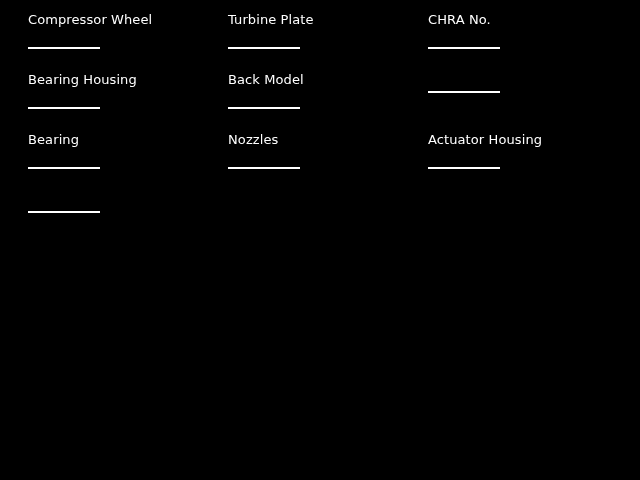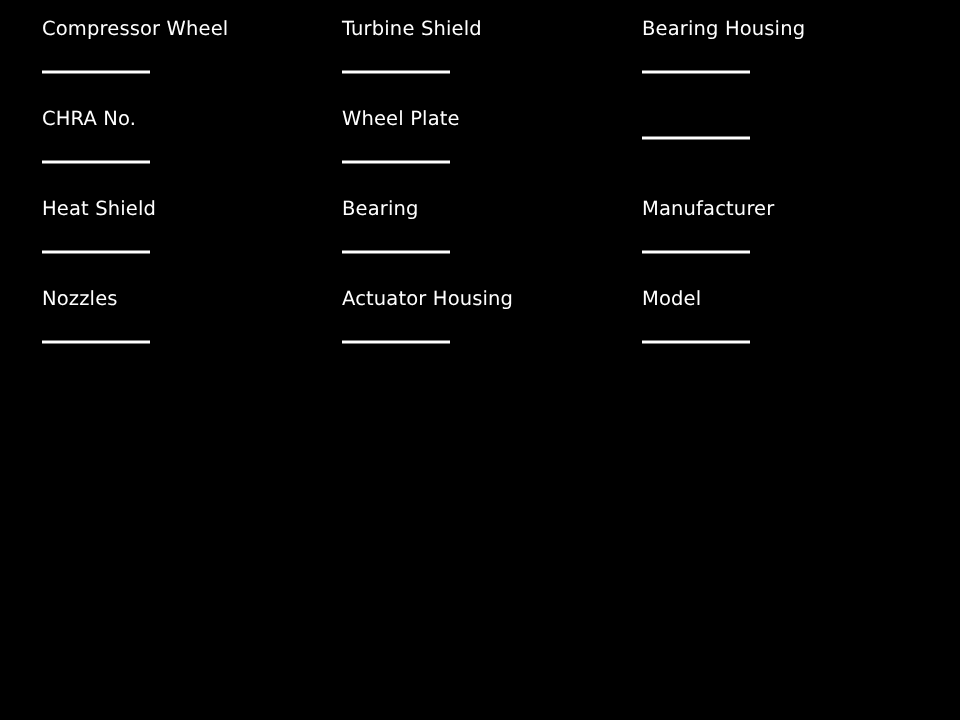--- a/index.html
+++ b/index.html
@@ -54,67 +54,58 @@
 
 <div id="form-area">
   <div class="form-grid">
 
     <div class="field">
       <span class="field-label">Compressor Wheel</span>
       <span class="field-underline"></span>
     </div>
 
     <div class="field">
-      <span class="field-label">Turbine Shield</span>
+      <span class="field-label">Turbine Plate</span>
+      <span class="field-underline"></span>
+    </div>
+
+    <div class="field">
+      <span class="field-label">CHRA No.</span>
       <span class="field-underline"></span>
     </div>
 
     <div class="field">
       <span class="field-label">Bearing Housing</span>
       <span class="field-underline"></span>
     </div>
 
     <div class="field">
-      <span class="field-label">CHRA No.</span>
-      <span class="field-underline"></span>
-    </div>
-
-    <div class="field">
-      <span class="field-label">Wheel Plate</span>
+      <span class="field-label">Back Model</span>
       <span class="field-underline"></span>
     </div>
 
     <div class="field">
       <span class="field-underline"></span>
     </div>
 
-    <div class="field">
-      <span class="field-label">Heat Shield</span>
-      <span class="field-underline"></span>
-    </div>
 
     <div class="field">
       <span class="field-label">Bearing</span>
       <span class="field-underline"></span>
     </div>
 
-    <div class="field">
-      <span class="field-label">Manufacturer</span>
-      <span class="field-underline"></span>
-    </div>
 
     <div class="field">
       <span class="field-label">Nozzles</span>
       <span class="field-underline"></span>
     </div>
 
     <div class="field">
       <span class="field-label">Actuator Housing</span>
       <span class="field-underline"></span>
     </div>
 
     <div class="field">
-      <span class="field-label">Model</span>
       <span class="field-underline"></span>
     </div>
 
   </div>
 </div>
 
 </body></html>

